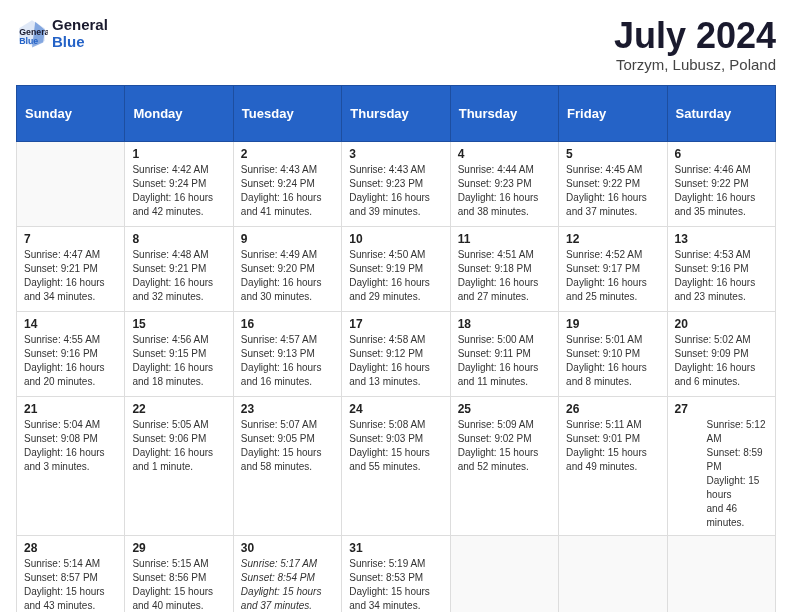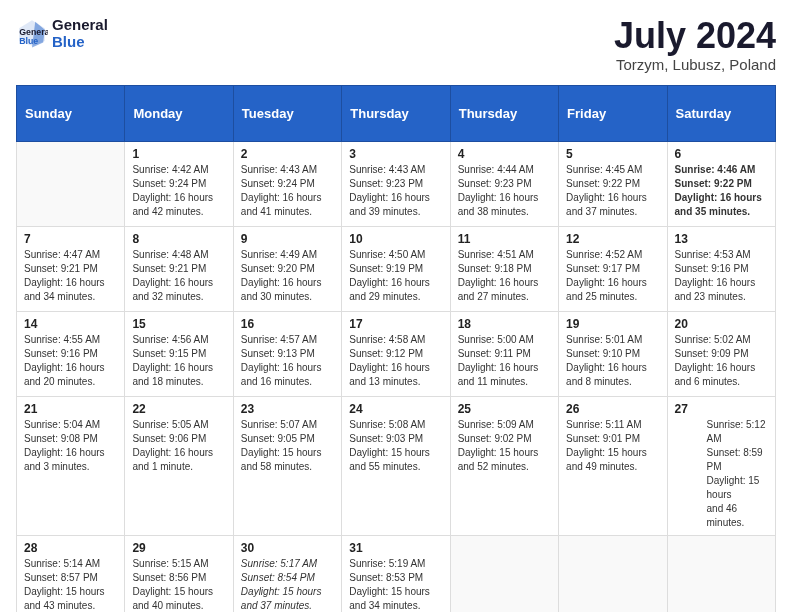--- a/index.html
+++ b/index.html
@@ -148,21 +148,21 @@
         </td>
         <td>
           <span class="day-number">5</span>
           <div class="cell-content" style="white-space: pre-line;">Sunrise: 4:45 AM
 Sunset: 9:22 PM
 Daylight: 16 hours
 and 37 minutes.</div>
         </td>
         <td>
           <span class="day-number">6</span>
-          <div class="cell-content" style="white-space: pre-line; font-weight: bold;">Sunrise: 4:46 AM
+          <div class="cell-content" style="white-space: pre-line;">Sunrise: 4:46 AM
 Sunset: 9:22 PM
 Daylight: 16 hours
 and 35 minutes.</div>
         </td>
       </tr>
       <tr class="week-row">
         <td>
           <span class="day-number">7</span>
           <div class="cell-content" style="white-space: pre-line;">Sunrise: 4:47 AM
 Sunset: 9:21 PM

